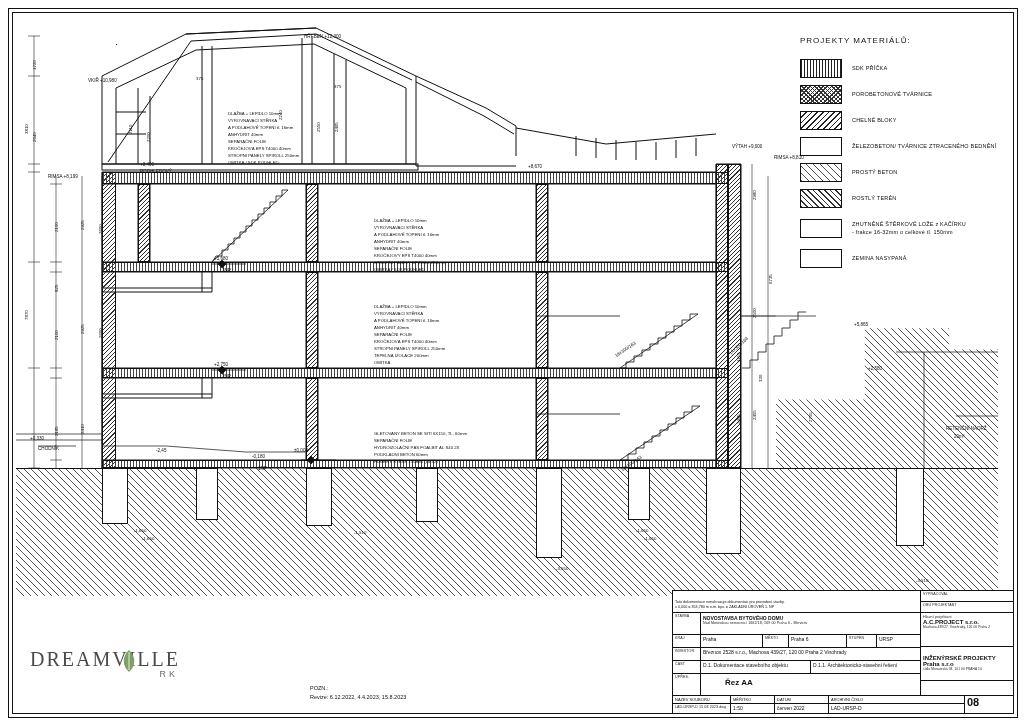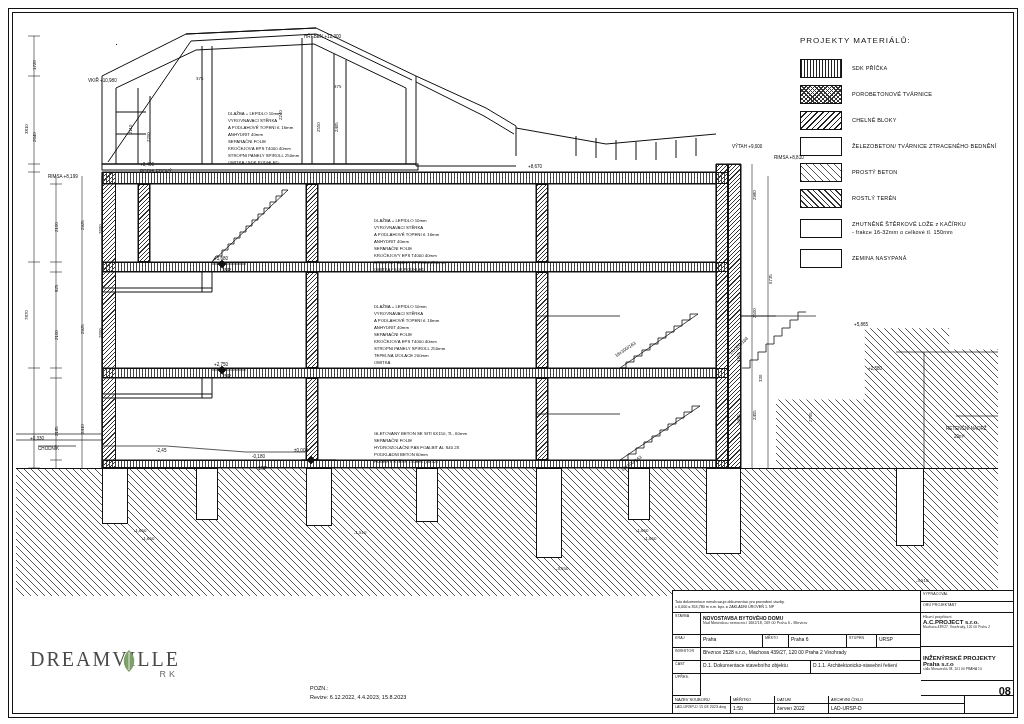--- a/index.html
+++ b/index.html
@@ -494,20 +494,23 @@
     <div class="cell b" style="left:28px;top:70px;width:110px;height:13px;">
       <span class="tb-val">D.1. Dokumentace stavebního objektu</span>
     </div>
     <div class="cell b" style="left:138px;top:70px;width:110px;height:13px;">
       <span class="tb-val">D.1.1. Architektonicko-stavební řešení</span>
     </div>
 
     <div class="cell b" style="left:0;top:83px;width:28px;height:22px;">
       <span class="tb-lab">UPŘES.</span>
     </div>
+    <div class="cell b" style="left:28px;top:83px;width:220px;height:22px;padding-top:4px;padding-left:24px;">
+      <span class="tb-big">Řez AA</span>
+    </div>
     <div class="cell" style="left:248px;top:90px;width:92px;height:15px;border-bottom:1px solid #111;"></div>
 
     <div class="cell b" style="left:0;top:105px;width:58px;height:8px;">
       <span class="tb-head">NÁZEV SOUBORU</span>
     </div>
     <div class="cell b" style="left:58px;top:105px;width:44px;height:8px;">
       <span class="tb-head">MĚŘÍTKO</span>
     </div>
     <div class="cell b" style="left:102px;top:105px;width:54px;height:8px;">
       <span class="tb-head">DATUM</span>
@@ -521,17 +524,17 @@
     </div>
     <div class="cell b" style="left:58px;top:113px;width:44px;height:9px;border-bottom:none;">
       <span class="tb-val">1:50</span>
     </div>
     <div class="cell b" style="left:102px;top:113px;width:54px;height:9px;border-bottom:none;">
       <span class="tb-val">červen 2022</span>
     </div>
     <div class="cell b" style="left:156px;top:113px;width:136px;height:9px;border-bottom:none;">
       <span class="tb-val">LAD-URSP-D</span>
     </div>
-    <div class="cell" style="left:292px;top:91px;width:48px;height:17px;text-align:right;padding-top:3px;">
+    <div class="cell" style="left:292px;top:102px;width:48px;height:17px;text-align:left;padding-top:3px;">
       <span style="font-size:11px;font-weight:bold;">08</span>
     </div>
   </div>
 </div>
 
 </body></html>

